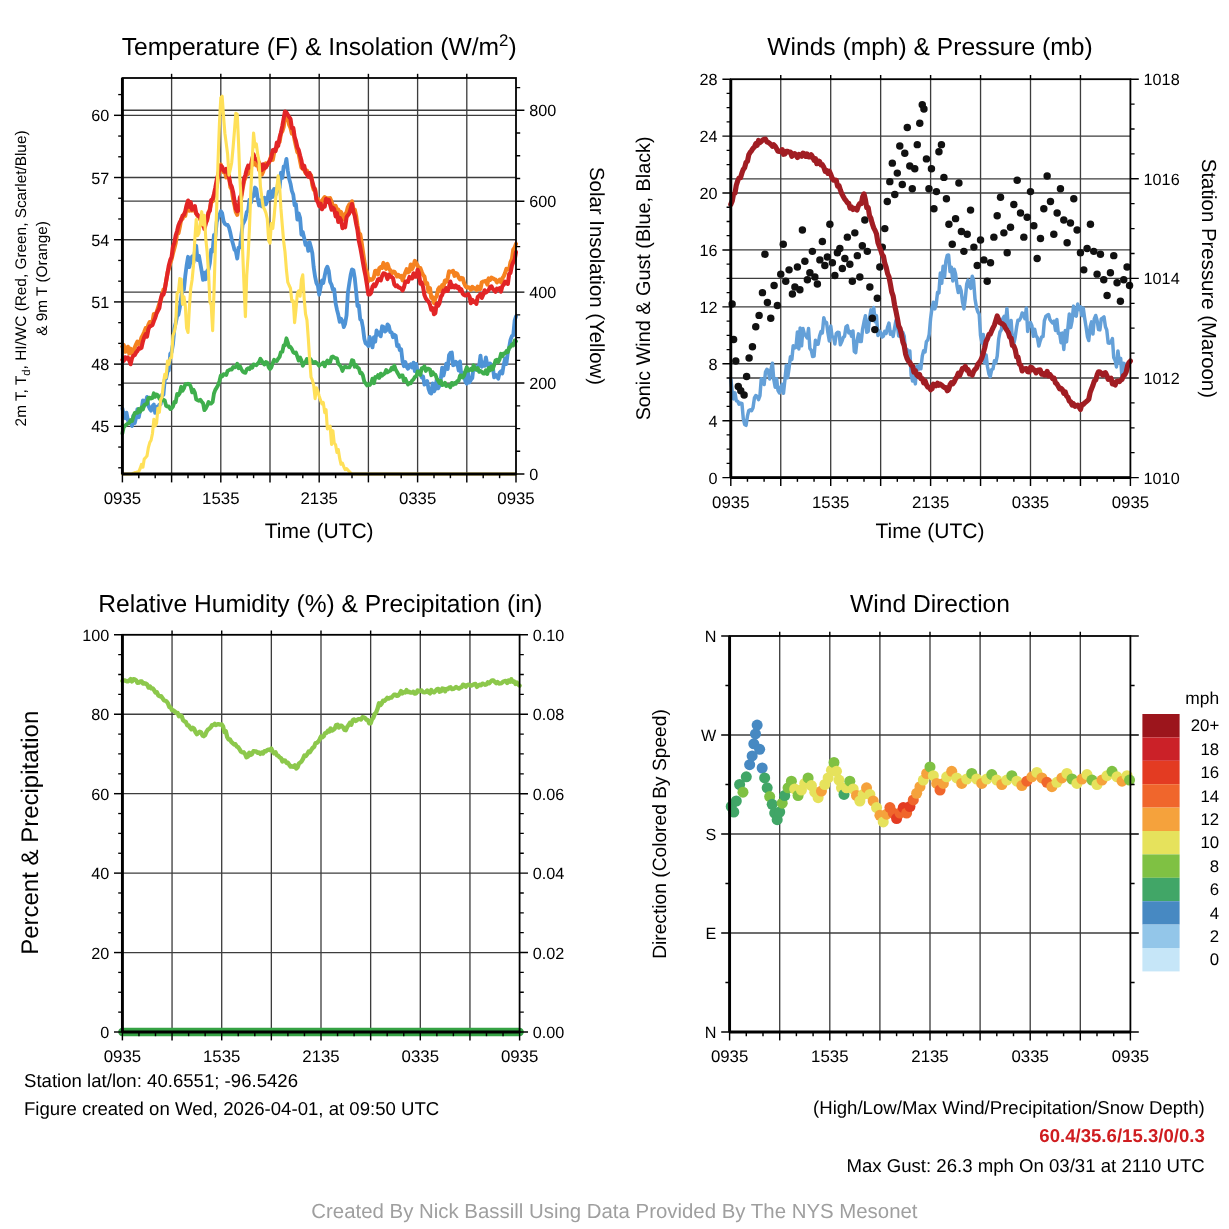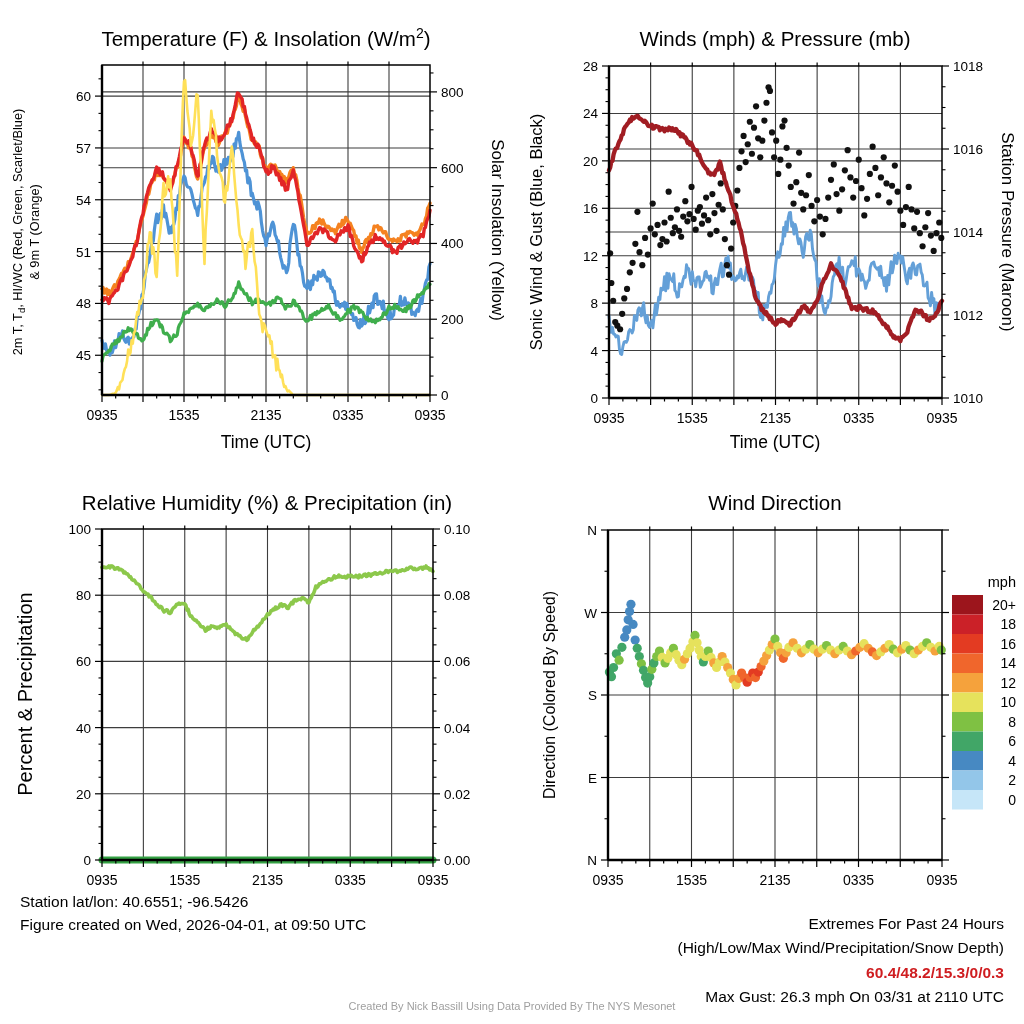--- a/index.html
+++ b/index.html
@@ -3,21 +3,21 @@
 <meta charset="utf-8">
 <style>
   html,body{margin:0;padding:0;}
   body{width:1024px;height:1024px;background:#ffffff;position:relative;overflow:hidden;
        font-family:"Liberation Sans",sans-serif;color:#000;}
   .panel{position:absolute;}
   svg text{fill:#000;}
   .footer-left{position:absolute;left:20px;top:890px;font-size:15.5px;line-height:23.4px;}
   .footer-right{position:absolute;right:20px;top:912px;text-align:right;font-size:15.5px;line-height:24.4px;}
   .extremes{font-weight:bold;}
-  .credit{position:absolute;left:0;top:1000px;width:100%;text-align:center;font-size:11px;color:#9f9f9f;}
+  .credit{position:absolute;left:0;top:1000px;width:100%;text-align:center;font-size:17px;color:#9f9f9f;}
 </style>
 </head>
 <body>
 
 <div>
 
   <svg id="p-temp" class="panel" style="left:0;top:0" width="512" height="470">
     <g id="p-temp-plot">
         <line x1="143" y1="65" x2="143" y2="395" stroke="#3d3d3d" stroke-width="1.1"></line>
         <line x1="184" y1="65" x2="184" y2="395" stroke="#3d3d3d" stroke-width="1.1"></line>
@@ -752,21 +752,20 @@
     <text x="43" y="225" transform="rotate(-90 43 225)" text-anchor="middle" font-size="16">Direction (Colored By Speed)</text>
     <text x="504" y="117" text-anchor="end" font-size="14.5">mph</text>
   </svg>
 
   <div class="footer-left">
     <div>Station lat/lon: 40.6551; -96.5426</div>
     <div>Figure created on Wed, 2026-04-01, at 09:50 UTC</div>
   </div>
 
   <div class="footer-right">
-    <div>Extremes For Past 24 Hours</div>
     <div>(High/Low/Max Wind/Precipitation/Snow Depth)</div>
-    <div class="extremes" id="extremes-values" style="color: rgb(207, 29, 32);">60.4/48.2/15.3/0/0.3</div>
+    <div class="extremes" id="extremes-values" style="color: rgb(207, 29, 32);">60.4/35.6/15.3/0/0.3</div>
     <div>Max Gust: 26.3 mph On 03/31 at 2110 UTC</div>
   </div>
 
   <div class="credit">Created By Nick Bassill Using Data Provided By The NYS Mesonet</div>
 
 </div>
 
 </body></html>

